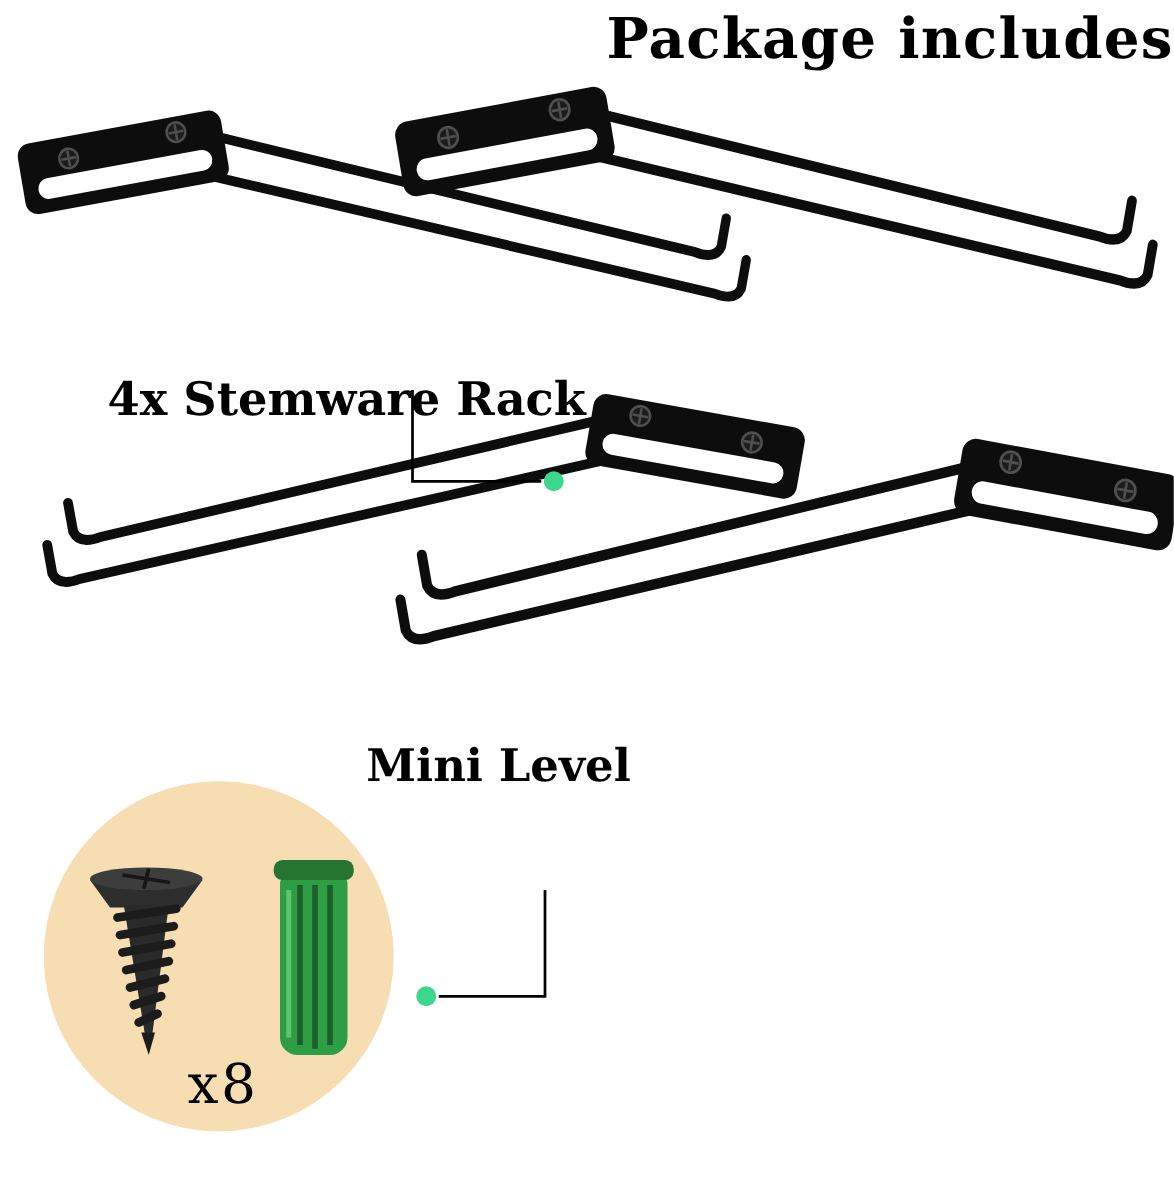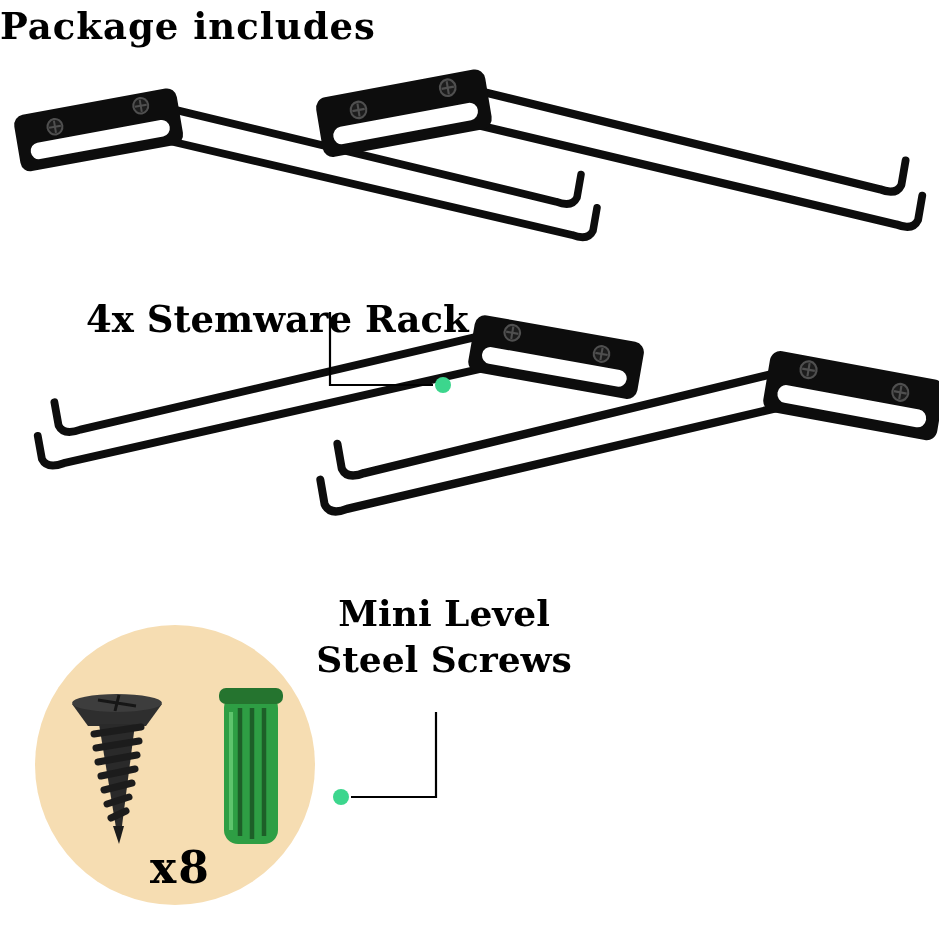--- a/index.html
+++ b/index.html
@@ -5,34 +5,34 @@
   html,body{margin:0;padding:0;}
   body{
     width:939px;height:943px;position:relative;overflow:hidden;
     background:var(--background,#ffffff);
     font-family:"DejaVu Serif","Liberation Serif",serif;
     color:var(--text,#000000);
   }
   .stage{position:absolute;inset:0;}
   svg.art{position:absolute;left:0;top:0;}
   .title{
-    position:absolute;top:4px;left:0;width:100%;text-align:left;
-    font-size:37px;font-weight:bold;letter-spacing:1px;
+    position:absolute;top:4px;left:0;width:100%;text-align:right;
+    font-size:45px;font-weight:bold;letter-spacing:1px;
   }
   .rack-label{
     position:absolute;top:272px;left:86px;
     font-size:37px;font-weight:bold;white-space:nowrap;margin-top:25px;
   }
   .hw-labels{
-    position:absolute;top:591px;left:277px;width:334px;text-align:center;
+    position:absolute;top:591px;left:293px;width:334px;
     font-size:36px;font-weight:bold;line-height:1.27;
   }
   .count{
     position:absolute;top:842px;left:150px;
-    font-size:44px;font-weight:bold;letter-spacing:2px;
+    font-size:44px;font-weight:normal;letter-spacing:2px;
   }
   .dot{fill:var(--callout-dot,#3cd68d);}
   .hw-circle{fill:var(--circle-bg,#f6ddb2);}
   .callout-line{stroke:var(--text,#000000);stroke-width:2.2;fill:none;}
   .anchor-body{fill:var(--anchor-green,#2e9e44);}
 </style>
 </head>
 <body>
 
 <div class="stage">
@@ -112,17 +112,16 @@
     <path class="callout-line" d="M436 712 V797 H351"></path>
     <circle class="dot" cx="341" cy="797" r="8"></circle>
   </svg>
 
   <div class="title">Package includes</div>
 
   <div class="rack-label">4x Stemware Rack</div>
 
   <div class="hw-labels">
     <div>Mini Level</div>
-    <div>Steel Screws</div>
   </div>
 
   <div class="count">x8</div>
 </div>
 
 </body></html>

